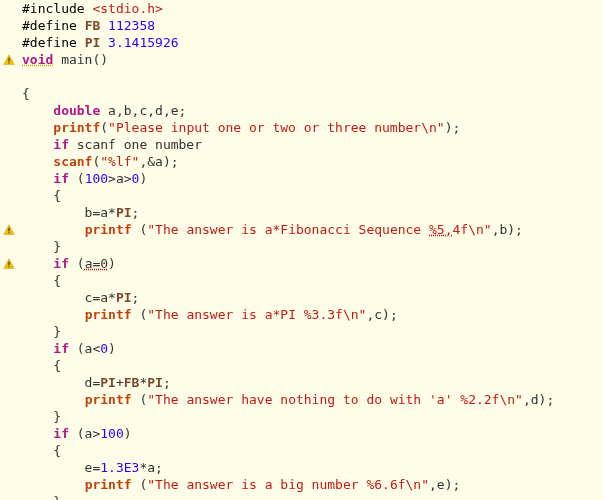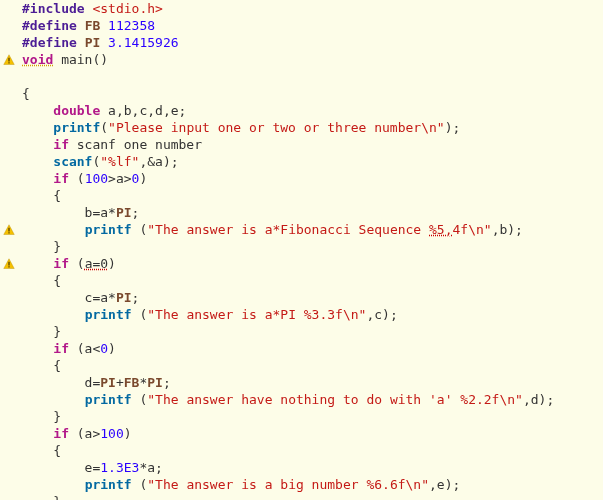--- a/index.html
+++ b/index.html
@@ -36,26 +36,26 @@
   .code {
     padding: 0 0 0 4px;
     white-space: pre;
     line-height: 17px;
     color: #333;
   }
   .code-line {
     height: 17px;
   }
   .kw { color: #b21889; font-weight: bold; margin-top: 10px; }
-  .pp { color: #4c1d95; font-weight: bold; }
+  .pp { color: #000000; font-weight: normal; }
   .inc-sys { color: #c41a16; text-align: right; }
   .macro { color: #7a492d; font-weight: bold; text-align: center; }
   .num { color: #2a00ff; text-align: center; }
   .str { color: #c41a16; }
-  .func { color: #0369a1; font-weight: bold; }
+  .func { color: #c2410c; font-weight: bold; }
   .err-underline {
     text-decoration: underline;
     text-decoration-style: dotted;
     text-decoration-color: #d4a000;
   }
   .err-red {
     text-decoration: underline;
     text-decoration-style: dotted;
     text-decoration-color: #c00;
   }

